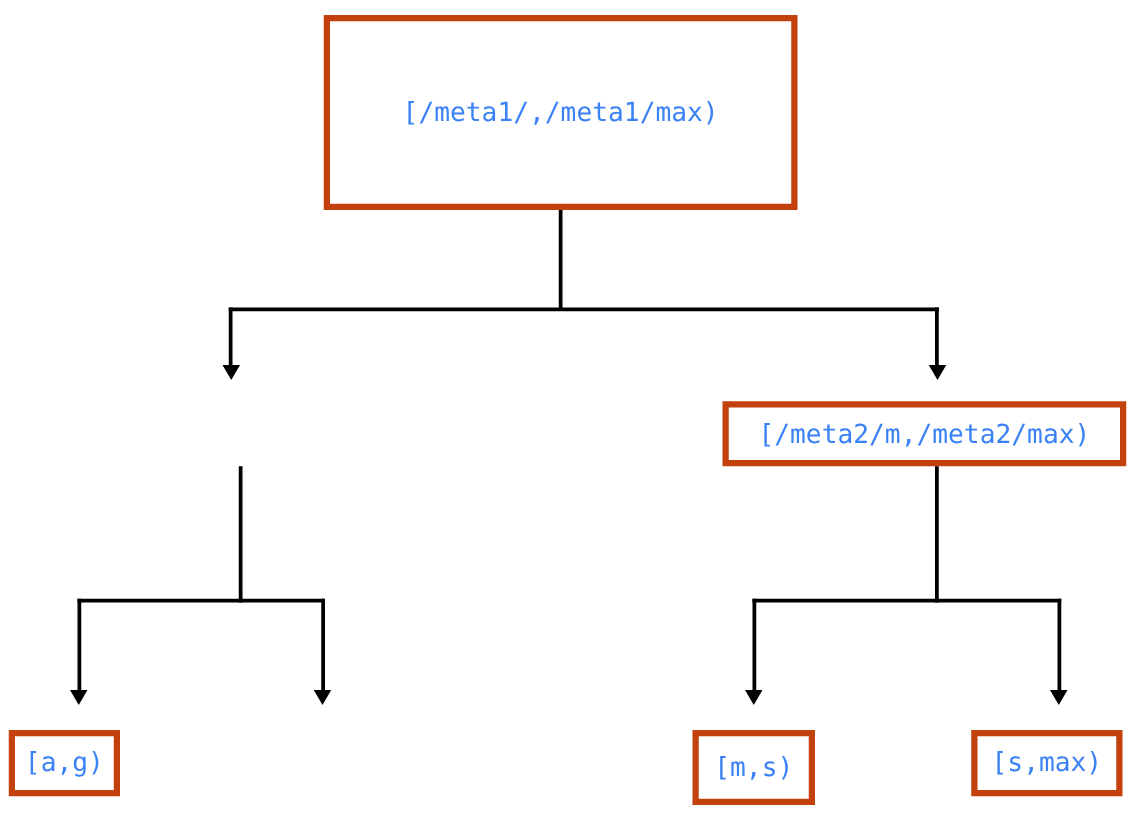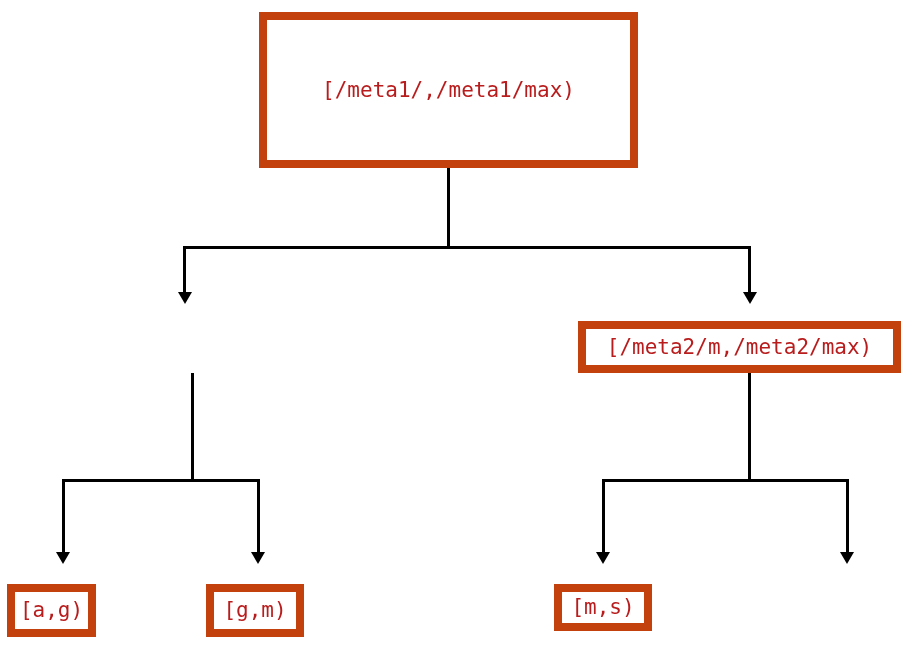--- a/index.html
+++ b/index.html
@@ -11,26 +11,26 @@
     position: relative;
     width: 912px;
     height: 652px;
     background: #ffffff;
     overflow: hidden;
     font-family: "DejaVu Sans Mono", "Liberation Mono", monospace;
   }
   .node {
     position: absolute;
     box-sizing: border-box;
-    border: 8px solid #c2410c;
+    border: 5px solid #c2410c;
     background: #ffffff;
     display: flex;
     align-items: center;
     justify-content: center;
-    color: #b91c1c;
+    color: #3b82f6;
     white-space: pre;
   }
   .node-label {
     display: block;
     line-height: 1;
     letter-spacing: 0px;
   }
   
   #node-root {
     left: 259px;
@@ -52,21 +52,21 @@
     top: 321px;
     width: 323px;
     height: 52px;
   }
   #node-mid-left .node-label,
   #node-mid-right .node-label { font-size: 21px; }
 
   
   #node-leaf-0 { left: 7px;   top: 584px; width: 89px; height: 53px; }
   #node-leaf-1 { left: 206px; top: 584px; width: 98px;  height: 53px; }
-  #node-leaf-2 { left: 554px; top: 584px; width: 98px;  height: 47px; }
+  #node-leaf-2 { left: 554px; top: 584px; width: 98px;  height: 60px; }
   #node-leaf-3 { left: 777px; top: 584px; width: 121px; height: 53px; }
   .leaf .node-label { font-size: 21px; }
 
   
   .edge-v {
     position: absolute;
     width: 3px;
     background: #000000;
   }
   .edge-h {
@@ -137,20 +137,20 @@
   <div class="edge-v" id="edge-mr-stem"></div>
   <div class="edge-h" id="edge-mr-bar"></div>
   <div class="edge-v" id="edge-mr-to-leaf2"></div>
   <div class="edge-v" id="edge-mr-to-leaf3"></div>
   <div class="arrowhead" id="arrow-leaf-2"></div>
   <div class="arrowhead" id="arrow-leaf-3"></div>
 
   <div class="node leaf" id="node-leaf-0">
     <span class="node-label">[a,g)</span>
   </div>
-  <div class="node leaf" id="node-leaf-1">
-    <span class="node-label">[g,m)</span>
-  </div>
   <div class="node leaf" id="node-leaf-2">
     <span class="node-label">[m,s)</span>
+  </div>
+  <div class="node leaf" id="node-leaf-3">
+    <span class="node-label">[s,max)</span>
   </div>
 
 </div>
 
 </body></html>

